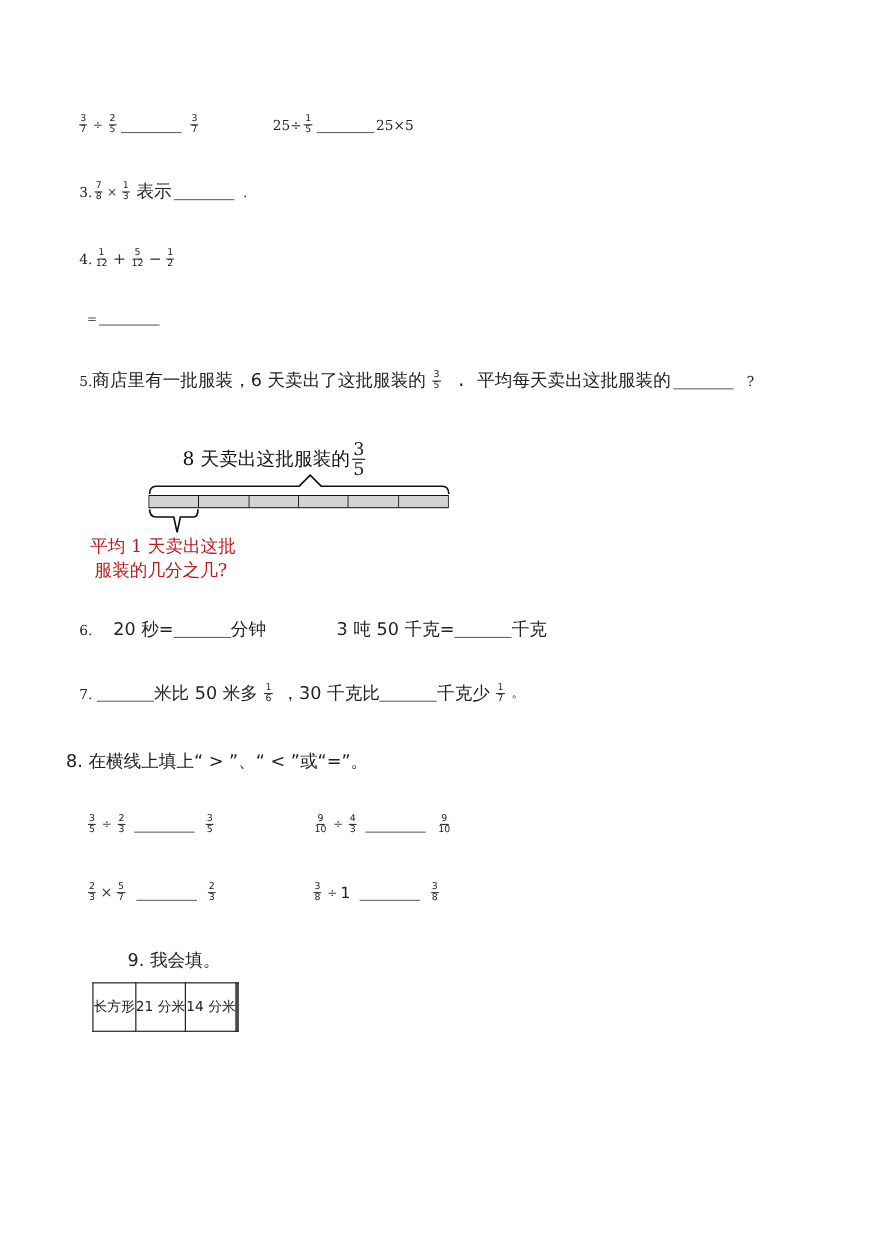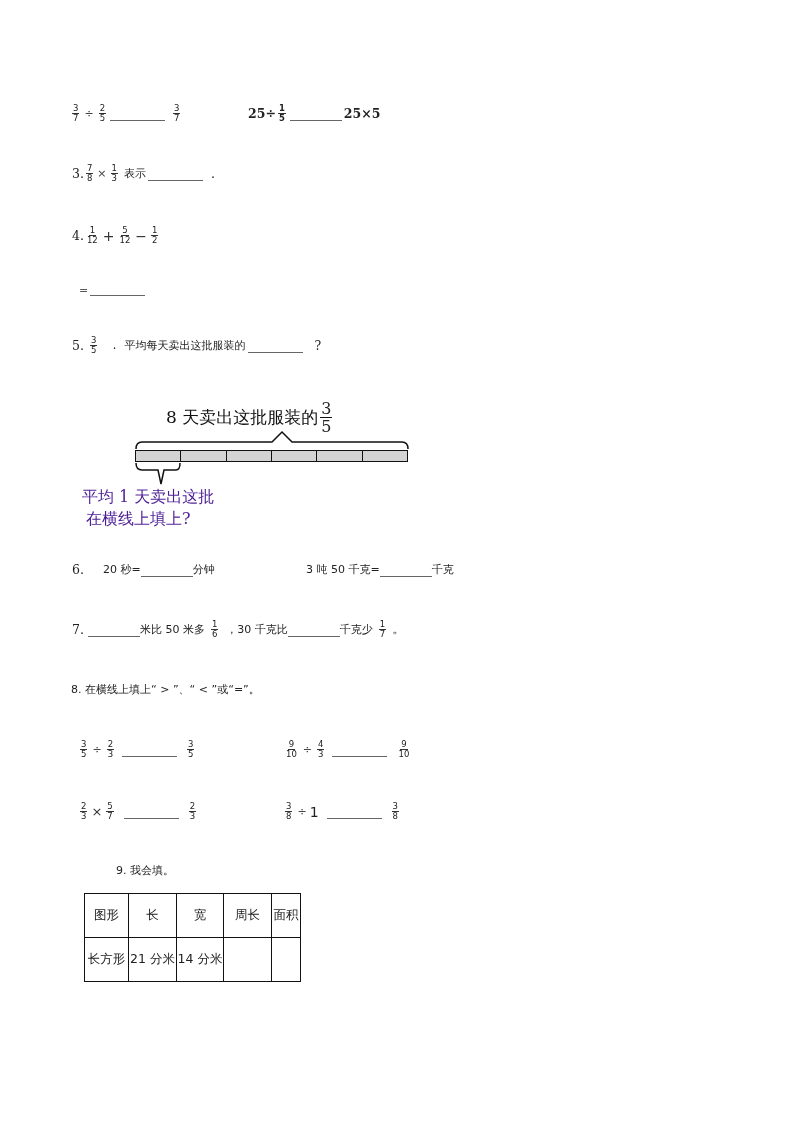--- a/index.html
+++ b/index.html
@@ -7,30 +7,30 @@
          font-family:"DejaVu Serif","Liberation Serif",serif; color:#222; font-size:12.5px; }
   .abs { position:absolute; white-space:nowrap; }
   .line { display:flex; align-items:center; }
   .frac { display:inline-flex; flex-direction:column; align-items:center; font-family:"DejaVu Sans","Liberation Sans",sans-serif;
           font-size:8.5px; line-height:9px; margin:0 2px; vertical-align:middle; }
   .frac .n { border-bottom:1px solid #333; padding:0 1px; }
   .frac .d { padding:0 1px; }
   .blank { display:inline-block; border-bottom:1px solid #666; height:1px; margin:0 2px; position:relative; top:6px; }
   .op { font-family:"DejaVu Sans","Liberation Sans",sans-serif; font-size:11px; margin:0 3px; color:#444; }
   .bigop { font-family:"DejaVu Sans","Liberation Sans",sans-serif; font-size:14px; margin:0 2px; color:#333; }
-  .cn { font-family:"DejaVu Sans","Liberation Sans",sans-serif; font-size:11px; }
+  .cn { font-family:"DejaVu Sans","Liberation Sans",sans-serif; font-size:16px; }
   
   .diag-title { font-family:"DejaVu Serif","Liberation Serif",serif; font-size:17px; color:#111; }
   .bigfrac { display:inline-flex; flex-direction:column; align-items:center; font-family:"DejaVu Serif","Liberation Serif",serif;
              font-size:16px; line-height:17px; vertical-align:middle; margin-left:2px; }
   .bigfrac .n { border-bottom:1.5px solid #111; padding:0 1px; }
   .bar { position:absolute; left:135px; top:450px; width:273px; height:12px; display:flex; border:1.5px solid #111; box-sizing:border-box; }
   .seg { flex:1; background:#d3d3d3; border-right:1.5px solid #111; }
   .seg:last-child { border-right:none; }
-  .diag-q { font-family:"DejaVu Serif","Liberation Serif",serif; font-size:16px; color:#4c1d95; line-height:22px; }
+  .diag-q { font-family:"DejaVu Serif","Liberation Serif",serif; font-size:16px; color:#b91c1c; line-height:22px; }
   table.t { position:absolute; left:84px; top:893px; border-collapse:collapse; font-family:"DejaVu Sans","Liberation Sans",sans-serif; font-size:12.5px; }
   table.t td { border:1px solid #111; text-align:center; height:43px; padding:0; }
 </style>
 </head>
 <body>
 
 <div class="abs line" style="left:70px;top:104px;">
   <span class="frac">
       <span class="n">3</span>
       <span class="d">7</span>
@@ -40,21 +40,21 @@
       <span class="n">2</span>
       <span class="d">5</span>
     </span>
   <span class="blank" style="width:55px;"></span>
   <span class="frac" style="margin-left:6px;">
       <span class="n">3</span>
       <span class="d">7</span>
     </span>
 </div>
 
-<div class="abs line" style="left:248px;top:104px;font-weight:bold;">
+<div class="abs line" style="left:248px;top:104px;">
   <span>25÷</span>
   <span class="frac">
       <span class="n">1</span>
       <span class="d">5</span>
     </span>
   <span class="blank" style="width:52px;"></span>
   <span>25×5</span>
 </div>
 
 <div class="abs line" style="left:72px;top:164px;">
@@ -90,20 +90,21 @@
       <span class="d">2</span>
     </span>
 </div>
 <div class="abs line" style="left:79px;top:284px;">
   <span style="font-size:11px;color:#555;">=</span>
   <span class="blank" style="width:55px;top:4px;"></span>
 </div>
 
 <div class="abs line" style="left:72px;top:336px;">
   <span>5.</span>
+  <span class="cn">商店里有一批服装，6 天卖出了这批服装的</span>
   <span class="frac" style="margin-left:6px;">
       <span class="n">3</span>
       <span class="d">5</span>
     </span>
   <span class="cn" style="margin-left:12px;font-family:Liberation Mono, monospace;">. 平均每天卖出这批服装的</span>
   <span class="blank" style="width:55px;"></span>
   <span style="margin-left:10px;">?</span>
 </div>
 
 <div>
@@ -122,21 +123,21 @@
   </svg>
   <div class="bar">
     <div class="seg"></div>
     <div class="seg"></div>
     <div class="seg"></div>
     <div class="seg"></div>
     <div class="seg"></div>
     <div class="seg"></div>
   </div>
   <div class="abs diag-q" style="left:82px;top:486px;">平均 1 天卖出这批</div>
-  <div class="abs diag-q" style="left:86px;top:508px;">在横线上填上?</div>
+  <div class="abs diag-q" style="left:86px;top:508px;">服装的几分之几?</div>
 </div>
 
 <div class="abs line" style="left:72px;top:562px;">
   <span>6.</span>
   <span class="cn" style="margin-left:19px;">20 秒=</span>
   <span class="blank" style="width:52px;top:6px;margin:0;"></span>
   <span class="cn">分钟</span>
 </div>
 <div class="abs line" style="left:306px;top:562px;justify-content:center;">
   <span class="cn">3 吨 50 千克=</span>
@@ -155,21 +156,21 @@
   <span class="cn" style="margin-left:6px;">，30 千克比</span>
   <span class="blank" style="width:52px;top:6px;margin:0;"></span>
   <span class="cn">千克少</span>
   <span class="frac" style="margin-left:6px;">
       <span class="n">1</span>
       <span class="d">7</span>
     </span>
   <span style="margin-left:4px;">。</span>
 </div>
 
-<div class="abs cn" style="left:71px;top:682px;text-align:center;">8. 在横线上填上“ &gt; ”、“ &lt; ”或“=”。</div>
+<div class="abs cn" style="left:60px;top:682px;text-align:center;">8. 在横线上填上“ &gt; ”、“ &lt; ”或“=”。</div>
 
 <div class="abs line" style="left:78px;top:740px;">
   <span class="frac">
       <span class="n">3</span>
       <span class="d">5</span>
     </span>
   <span class="op">÷</span>
   <span class="frac">
       <span class="n">2</span>
       <span class="d">3</span>
@@ -225,27 +226,20 @@
   <span class="blank" style="width:55px;margin:0 8px 0 8px;"></span>
   <span class="frac">
       <span class="n">3</span>
       <span class="d">8</span>
     </span>
 </div>
 
 <div class="abs cn" style="left:72px;top:863px;margin-left:44px;">9. 我会填。</div>
 <table class="t">
   <tbody>
-      <tr>
-    <td style="width:43px;">图形</td>
-    <td style="width:47px;">长</td>
-    <td style="width:46px;">宽</td>
-    <td style="width:47px;">周长</td>
-    <td style="width:28px;">面积</td>
-  </tr>
   <tr>
     <td>长方形</td>
     <td>21 分米</td>
     <td>14 分米</td>
     <td></td>
     <td></td>
   </tr>
 </tbody>
   </table>
 

